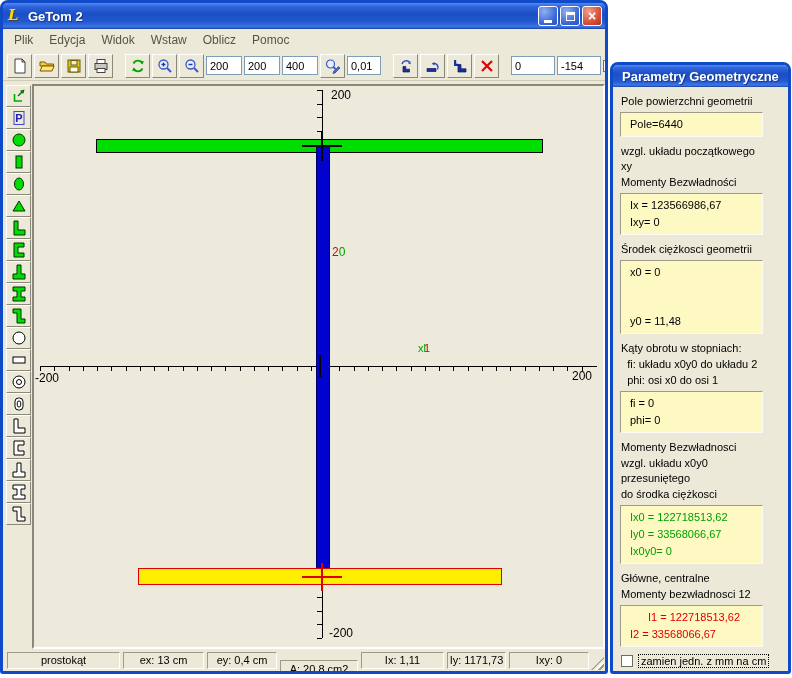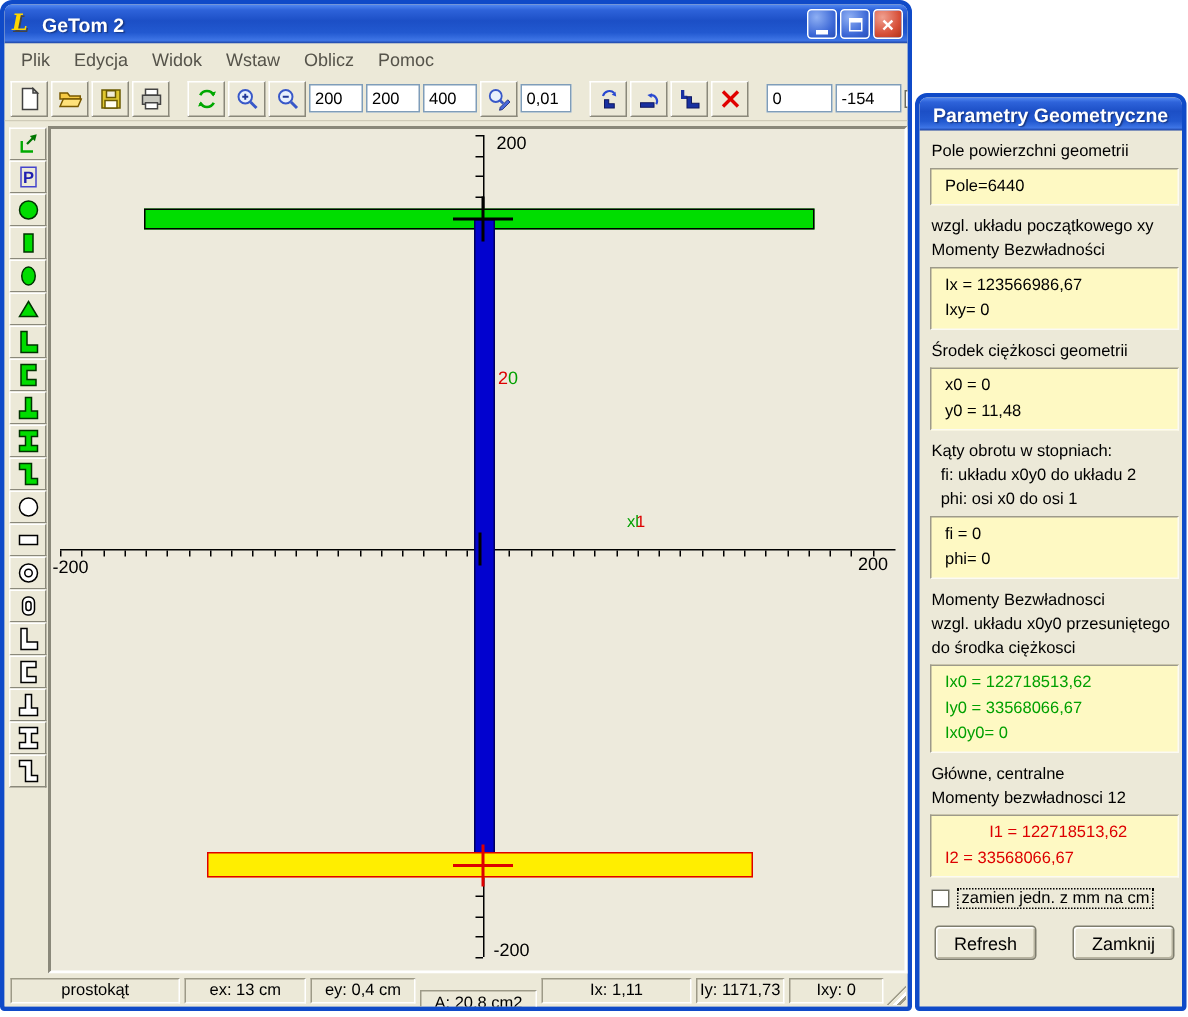--- a/index.html
+++ b/index.html
@@ -81,21 +81,21 @@
   .statusbar { height:22px; background:#ece9d8; display:flex; align-items:center;
       gap:3px; padding:2px 16px 2px 4px; position:relative; }
   .spanel { height:17px; border:1px solid; border-color:#9d9a87 #fff #fff #9d9a87;
       font-size:11px; display:flex; align-items:center; justify-content:center; flex:none; }
   .spanel.fill { flex:1; }
   .grip { position:absolute; right:1px; bottom:1px; width:13px; height:13px;
       clip-path:polygon(100% 0,100% 100%,0 100%);
       background:repeating-linear-gradient(135deg,#fff 0 2px,#9d9a87 2px 4px,transparent 4px 6px); }
 
   
-  .panelbody { padding:6px 2px 4px 7px; font-size:11px; height:calc(100% - 22px); }
+  .panelbody { padding:6px 25px 4px 7px; font-size:11px; height:calc(100% - 22px); }
   .plabel { line-height:15px; margin:1px 0 1px 1px; white-space:pre-wrap; color:#000; }
   .pbox { border:1px solid; border-color:#9d9a8a #fbfaf4 #fbfaf4 #9d9a8a;
       padding:3px 4px; margin:3px 0 7px 0; background:#fef9c3; }
   .pvalue { line-height:17px; padding-left:5px; }
   .cbrow { display:flex; align-items:center; margin:3px 0 9px 1px; gap:5px; }
   .cblabel { border:1px dotted #000; padding:0 2px; font-size:11px; white-space:nowrap; }
   .btnrow { display:flex; justify-content:space-between; padding:2px 3px; }
   .xpbtn { width:68px; height:23px; background:#ece9d8; border:1px solid #7e7d6e; border-radius:3px;
       box-shadow:inset 1px 1px 0 #fff, inset -1px -1px 0 #b8b4a0;
       font:12px "Liberation Sans",sans-serif; color:#000; }
@@ -479,21 +479,21 @@
         <div class="axlabel" id="lbl20"><span class="tred">2</span><span class="tgreen">0</span></div>
         <div class="axlabel" id="lblX1"><span class="tgreen">xl</span><span class="tred">1</span></div>
       </div>
     </div>
 
     <div class="statusbar" id="statusBar">
         <div class="spanel" style="width: 113px;">prostokąt</div>
         <div class="spanel" style="width: 81px;">ex: 13 cm</div>
         <div class="spanel" style="width: 70px;">ey: 0,4 cm</div>
         <div class="spanel" style="width: 78px; margin-top: 17px;">A: 20,8 cm2</div>
-        <div class="spanel" style="width: 100px;">Ix: 1,11</div>
+        <div class="spanel" style="width: 83px;">Ix: 1,11</div>
         <div class="spanel" style="width: 59px;">Iy: 1171,73</div>
         <div class="spanel fill">Ixy: 0</div>
         <div class="grip"></div>
       </div>
   </div>
 
   <div class="xpwin" id="paramWin">
     <div class="titlebar small">
       <span class="title-text">Parametry Geometryczne</span>
     </div>
@@ -505,21 +505,21 @@
           </div>
           <div class="plabel">wzgl. układu początkowego xy</div>
           <div class="plabel">Momenty Bezwładności</div>
           <div class="pbox">
             <div class="pvalue" style="color: rgb(0, 0, 0);">Ix = 123566986,67</div>
             <div class="pvalue" style="color: rgb(0, 0, 0);">Ixy= 0</div>
           </div>
           <div class="plabel">Środek ciężkosci geometrii</div>
           <div class="pbox">
             <div class="pvalue" style="color: rgb(0, 0, 0);">x0 = 0</div>
-            <div class="pvalue" style="color: rgb(0, 0, 0);">y0 = 11,48</div>
+            <div class="pvalue" style="color: rgb(0, 0, 0); margin-top: 32px;">y0 = 11,48</div>
           </div>
           <div class="plabel">Kąty obrotu w stopniach:</div>
           <div class="plabel">  fi: układu x0y0 do układu 2</div>
           <div class="plabel">  phi: osi x0 do osi 1</div>
           <div class="pbox">
             <div class="pvalue" style="color: rgb(0, 0, 0);">fi = 0</div>
             <div class="pvalue" style="color: rgb(0, 0, 0);">phi= 0</div>
           </div>
           <div class="plabel">Momenty Bezwładnosci</div>
           <div class="plabel">wzgl. układu x0y0 przesuniętego</div>

